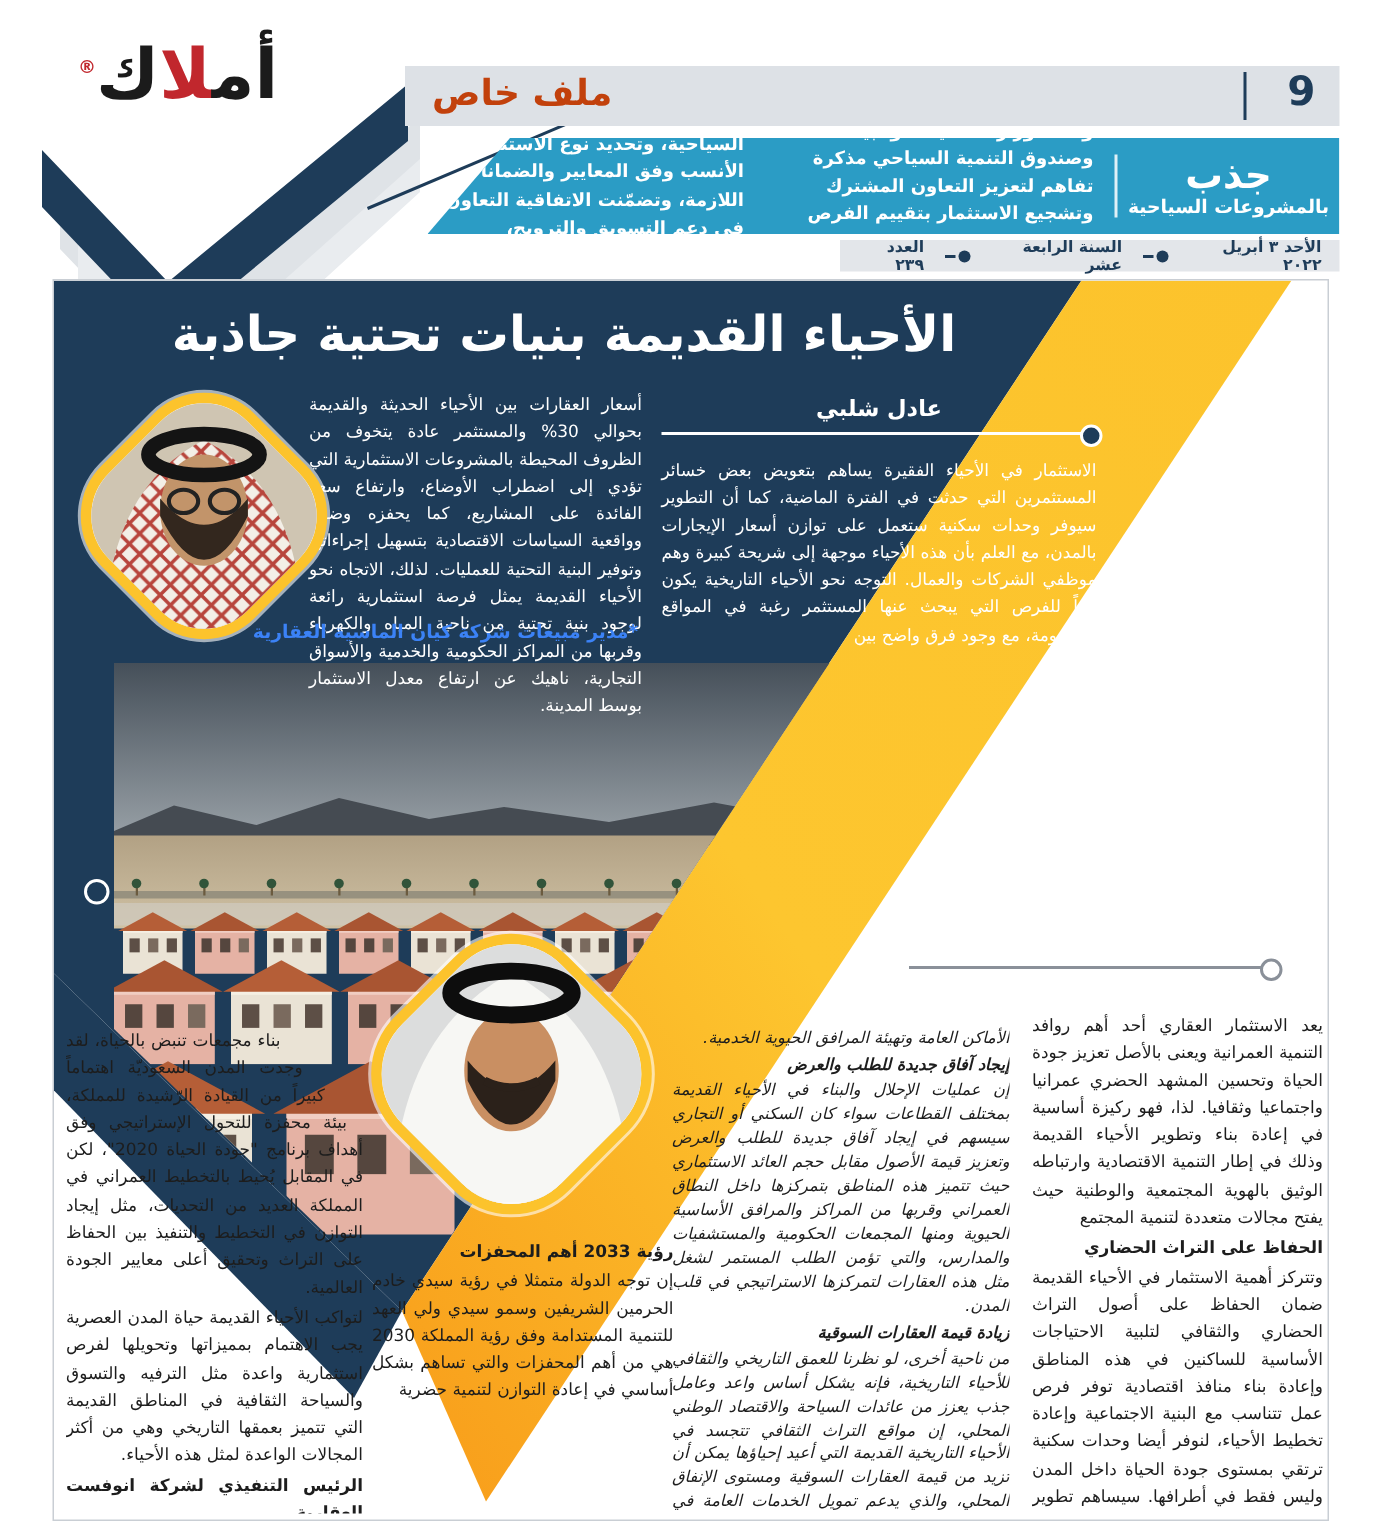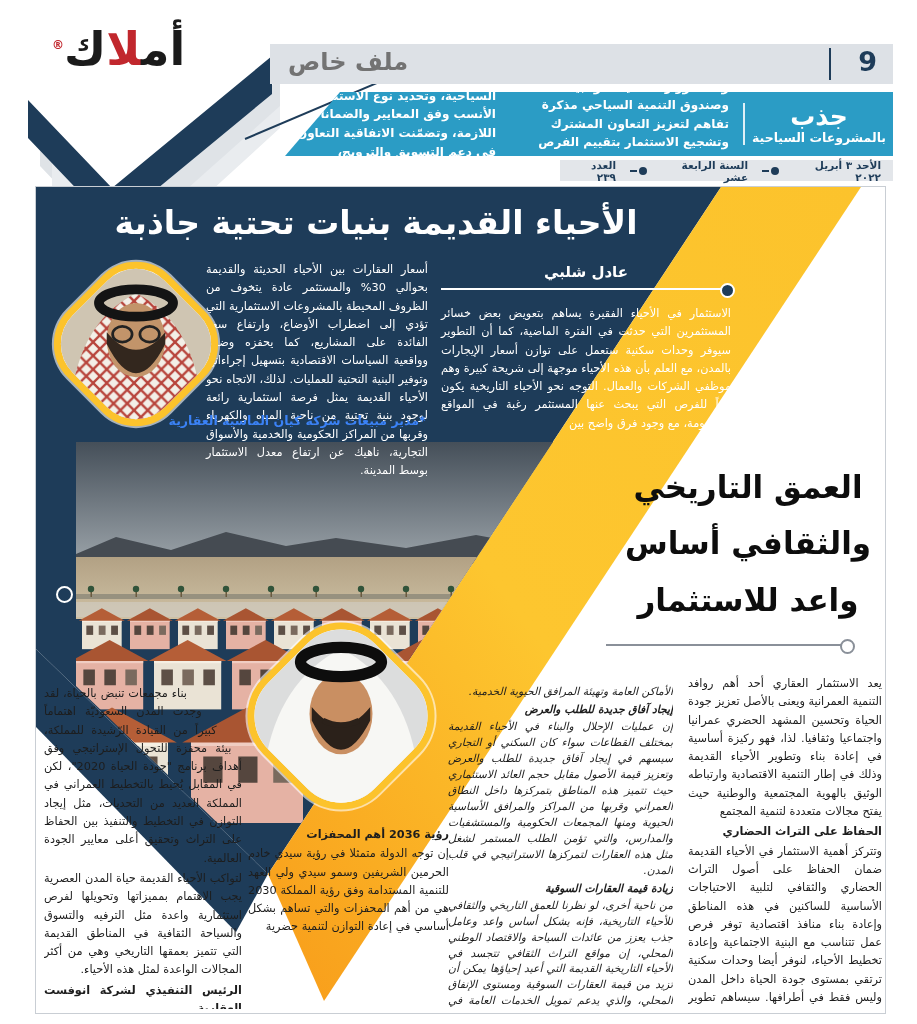--- a/index.html
+++ b/index.html
@@ -3,21 +3,21 @@
 <meta charset="utf-8">
 <style>
   html,body{margin:0;padding:0;background:#ffffff;}
   body{font-family:"DejaVu Sans",sans-serif;width:917px;height:1024px;position:relative;overflow:hidden;}
   .abs{position:absolute;}
   
   .logo-text{left:52px;top:26px;font-size:46px;font-weight:800;color:#1b1b1b;line-height:1;letter-spacing:-1px;}
   .logo-text .red{color:#c1272d;}
   .logo-text sup{font-size:12px;color:#c1272d;}
   .banner{left:270px;top:44px;width:623px;height:40px;background:#dde1e6;}
-  .banner-label{position:absolute;left:18px;top:4px;font-size:24px;font-weight:800;color:#737373;}
+  .banner-label{position:absolute;left:18px;top:4px;font-size:24px;font-weight:800;color:#c2410c;}
   .page-num{position:absolute;right:16px;top:2px;font-size:27px;font-weight:800;color:#1e3c59;}
   .page-div{position:absolute;right:62px;top:4px;width:2px;height:32px;background:#1e3c59;}
   .swoosh{left:245px;top:138px;width:230px;height:2px;background:#1e3c59;transform:rotate(-23deg);transform-origin:left center;}
   .topic-box{left:285px;top:92px;width:608px;height:64px;background:#2b9cc5;clip-path:polygon(55px 0,100% 0,100% 100%,0 100%);display:flex;align-items:center;color:#fff;}
   .topic-title{width:148px;text-align:center;flex:0 0 auto;}
   .topic-title .t1{font-size:25px;font-weight:800;line-height:1.1;}
   .topic-title .t2{font-size:12.5px;font-weight:700;}
   .topic-vline{width:2px;height:42px;background:rgba(255,255,255,.85);flex:0 0 auto;}
   .topic-para{font-size:12px;line-height:1.55;font-weight:600;text-align:right;padding:0 14px;width:205px;flex:0 0 auto;}
   .dateline{left:560px;top:160px;width:333px;height:21px;background:#e3e6ea;display:flex;align-items:center;gap:14px;padding:0 12px;box-sizing:border-box;font-size:10.5px;font-weight:700;color:#1e3c59;}
@@ -221,21 +221,20 @@
       <rect width="100" height="100" fill="#cfc5b2"></rect>
       <path d="M16,100 Q14,42 50,24 Q86,42 84,100 Z" fill="url(#chk)"></path>
       <ellipse cx="50" cy="48" rx="15" ry="19" fill="#c2946a"></ellipse>
       <path d="M35,50 Q50,80 65,50 L65,44 Q50,62 35,44 Z" fill="#33271e"></path>
       <ellipse cx="43" cy="45" rx="5" ry="4" fill="none" stroke="#222" stroke-width="1.4"></ellipse>
       <ellipse cx="57" cy="45" rx="5" ry="4" fill="none" stroke="#222" stroke-width="1.4"></ellipse>
       <ellipse cx="50" cy="29" rx="19" ry="7" fill="none" stroke="#141414" stroke-width="5"></ellipse>
     </svg>
   </div>
 
-  <div class="abs headline2">العمق التاريخي والثقافي أساس واعد للاستثمار</div>
 
   <div class="abs author a2">
     <div class="rule">
         <span class="ring"></span>
       </div>
   </div>
 
   <div class="abs coltxt dark col1">
     <p>يعد الاستثمار العقاري أحد أهم روافد التنمية العمرانية ويعنى بالأصل تعزيز جودة الحياة وتحسين المشهد الحضري عمرانيا واجتماعيا وثقافيا. لذا، فهو ركيزة أساسية في إعادة بناء وتطوير الأحياء القديمة وذلك في إطار التنمية الاقتصادية وارتباطه الوثيق بالهوية المجتمعية والوطنية حيث يفتح مجالات متعددة لتنمية المجتمع</p>
     <p class="sub">الحفاظ على التراث الحضاري</p>
@@ -244,21 +243,21 @@
 
   <div class="abs coltxt dark col2">
     <p>الأماكن العامة وتهيئة المرافق الحيوية الخدمية.</p>
     <p class="sub">إيجاد آفاق جديدة للطلب والعرض</p>
     <p>إن عمليات الإحلال والبناء في الأحياء القديمة بمختلف القطاعات سواء كان السكني أو التجاري سيسهم في إيجاد آفاق جديدة للطلب والعرض وتعزيز قيمة الأصول مقابل حجم العائد الاستثماري حيث تتميز هذه المناطق بتمركزها داخل النطاق العمراني وقربها من المراكز والمرافق الأساسية الحيوية ومنها المجمعات الحكومية والمستشفيات والمدارس، والتي تؤمن الطلب المستمر لشغل مثل هذه العقارات لتمركزها الاستراتيجي في قلب المدن.</p>
     <p class="sub">زيادة قيمة العقارات السوقية</p>
     <p>من ناحية أخرى، لو نظرنا للعمق التاريخي والثقافي للأحياء التاريخية، فإنه يشكل أساس واعد وعامل جذب يعزز من عائدات السياحة والاقتصاد الوطني المحلي، إن مواقع التراث الثقافي تتجسد في الأحياء التاريخية القديمة التي أعيد إحياؤها يمكن أن تزيد من قيمة العقارات السوقية ومستوى الإنفاق المحلي، والذي يدعم تمويل الخدمات العامة في هذه المجتمعات؛</p>
   </div>
 
   <div class="abs coltxt dark col3">
-    <p class="sub">رؤية 2036 أهم المحفزات</p>
+    <p class="sub">رؤية 2033 أهم المحفزات</p>
     <p>إن توجه الدولة متمثلا في رؤية سيدي خادم الحرمين الشريفين وسمو سيدي ولي العهد للتنمية المستدامة وفق رؤية المملكة 2030 هي من أهم المحفزات والتي تساهم بشكل أساسي في إعادة التوازن لتنمية حضرية</p>
   </div>
 
   <div class="abs coltxt dark col4">
     <span class="col4-float"></span>
     <p>بناء مجمعات تنبض بالحياة، لقد وجدت المدن السعوديّة اهتماماً كبيراً من القيادة الرّشيدة للمملكة، بيئة محفزة للتحول الإستراتيجي وفق أهداف برنامج "جودة الحياة 2020"، لكن في المقابل يُحيط بالتخطيط العمراني في المملكة العديد من التحديات، مثل إيجاد التوازن في التخطيط والتنفيذ بين الحفاظ على التراث وتحقيق أعلى معايير الجودة العالمية.</p>
     <p>لتواكب الأحياء القديمة حياة المدن العصرية يجب الاهتمام بمميزاتها وتحويلها لفرص استثمارية واعدة مثل الترفيه والتسوق والسياحة الثقافية في المناطق القديمة التي تتميز بعمقها التاريخي وهي من أكثر المجالات الواعدة لمثل هذه الأحياء.</p>
     <p class="credit4">الرئيس التنفيذي لشركة انوفست العقارية</p>
   </div>
 

